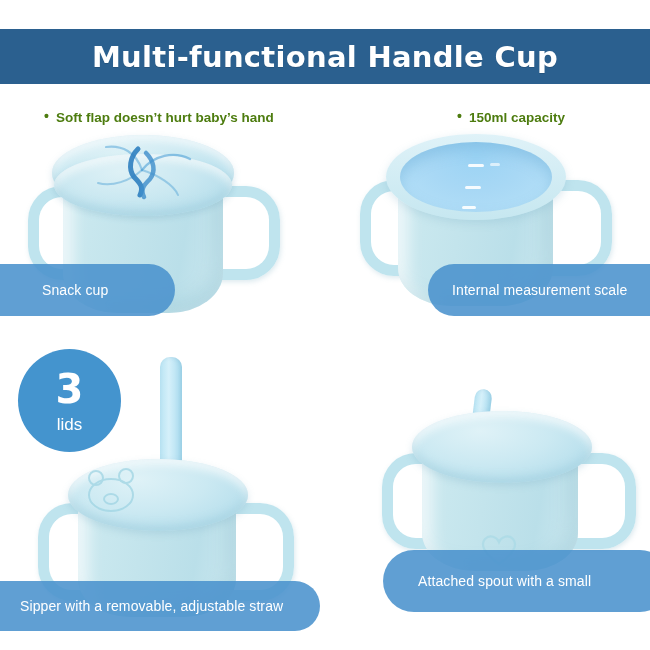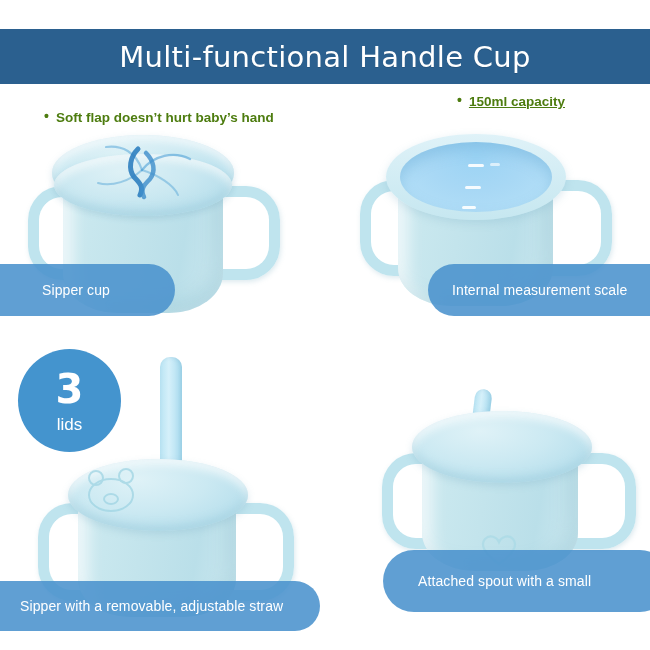--- a/index.html
+++ b/index.html
@@ -14,34 +14,34 @@
 
   
   .banner{
     position:absolute;left:0;top:29px;width:650px;height:55px;
     background:#2b608f;
     display:flex;align-items:center;justify-content:center;
   }
   .banner-title{
     color:#ffffff;
     font-family:"DejaVu Sans", sans-serif;
-    font-size:29px;font-weight:400;letter-spacing:.3px;
+    font-size:29px;font-weight:700;letter-spacing:.3px;
     text-shadow:0 1px 0 rgba(0,0,0,.12);
     white-space:nowrap;
   }
 
   
   .bullet{
     position:absolute;
     font-size:13.5px;font-weight:700;color:#4d7c0f;
     white-space:nowrap;
   }
   .bullet .dot{display:inline-block;margin-right:7px;font-size:14px;vertical-align:1px;}
   #bullet-left{left:44px;top:108px;}
-  #bullet-right{left:457px;top:92px;text-decoration:underline;}
+  #bullet-right{left:457px;top:108px;}
 
   
   .cell{position:absolute;overflow:visible;}
   #cell-tl{left:10px;top:128px;width:305px;height:190px;}
   #cell-tr{left:350px;top:120px;width:300px;height:198px;}
   #cell-bl{left:20px;top:355px;width:300px;height:265px;}
   #cell-br{left:360px;top:395px;width:290px;height:230px;}
 
   
   .body{
@@ -151,21 +151,21 @@
         <path d="M64 31 C58 13, 44 6, 28 8" stroke-width="2.2" opacity=".55"></path>
         <path d="M64 31 C76 16, 96 12, 112 20" stroke-width="2.4" opacity=".65"></path>
         <path d="M64 31 C80 36, 96 46, 100 56" stroke-width="2" opacity=".5"></path>
         <path d="M64 31 C52 42, 34 48, 20 44" stroke-width="2" opacity=".5"></path>
         <path d="M60 10 C52 18, 50 30, 56 38 C62 44, 66 48, 62 56" stroke-width="5" stroke="#2f7fc0" opacity=".9"></path>
         <path d="M68 14 C76 22, 78 32, 72 40 C66 46, 62 50, 66 58" stroke-width="4.5" stroke="#3d8dca" opacity=".8"></path>
       </g>
     </svg>
 
     <div class="pill" id="pill-snack" style="left:-50px;top:136px;">
-      <span class="pill-line">Sipper cup</span>
+      <span class="pill-line">Snack cup</span>
     </div>
   </div>
 
   <div class="cell" id="cell-bl">
 
     <div class="straw" style="left:140px;top:2px;width:22px;height:146px;border-radius:10px;"></div>
 
     <div class="handle left" style="left:18px;top:148px;width:52px;height:76px;border-radius:34px 0 0 34px;"></div>
     <div class="handle right" style="left:200px;top:148px;width:52px;height:76px;border-radius:0 34px 34px 0;"></div>
 

